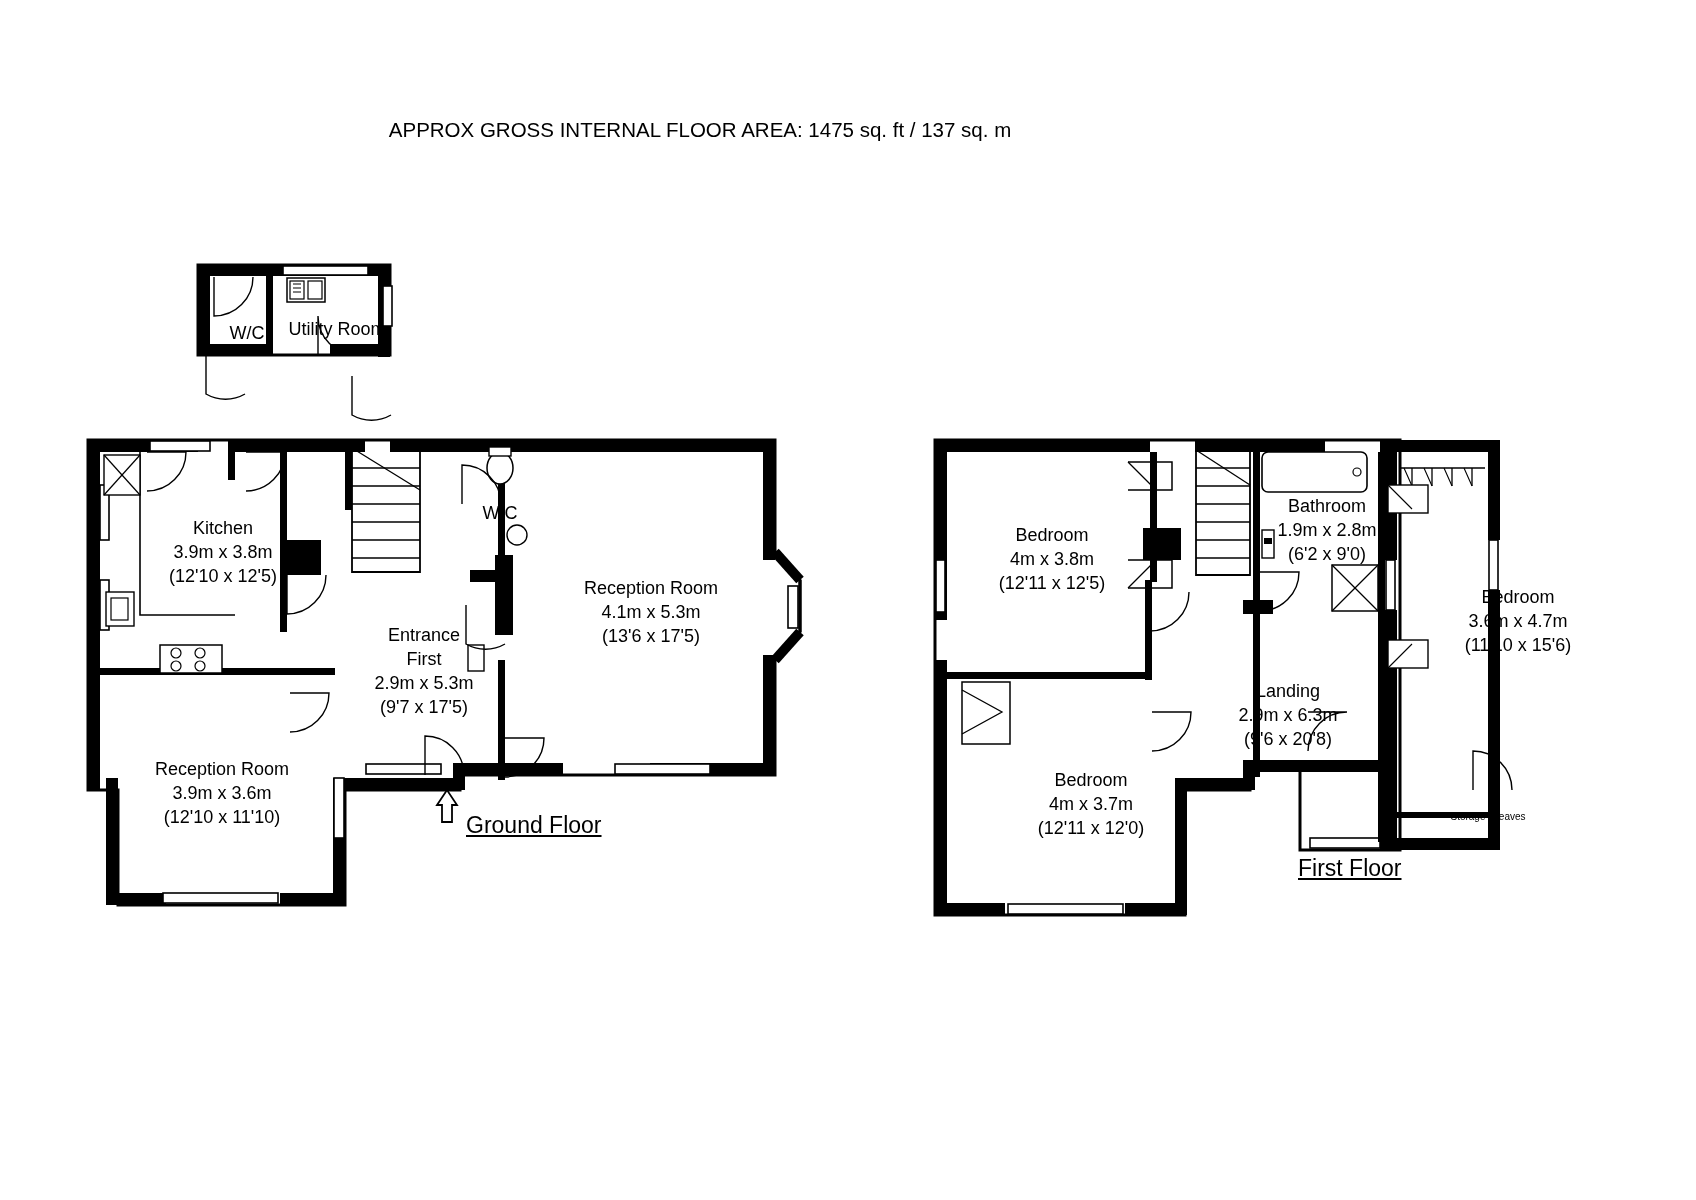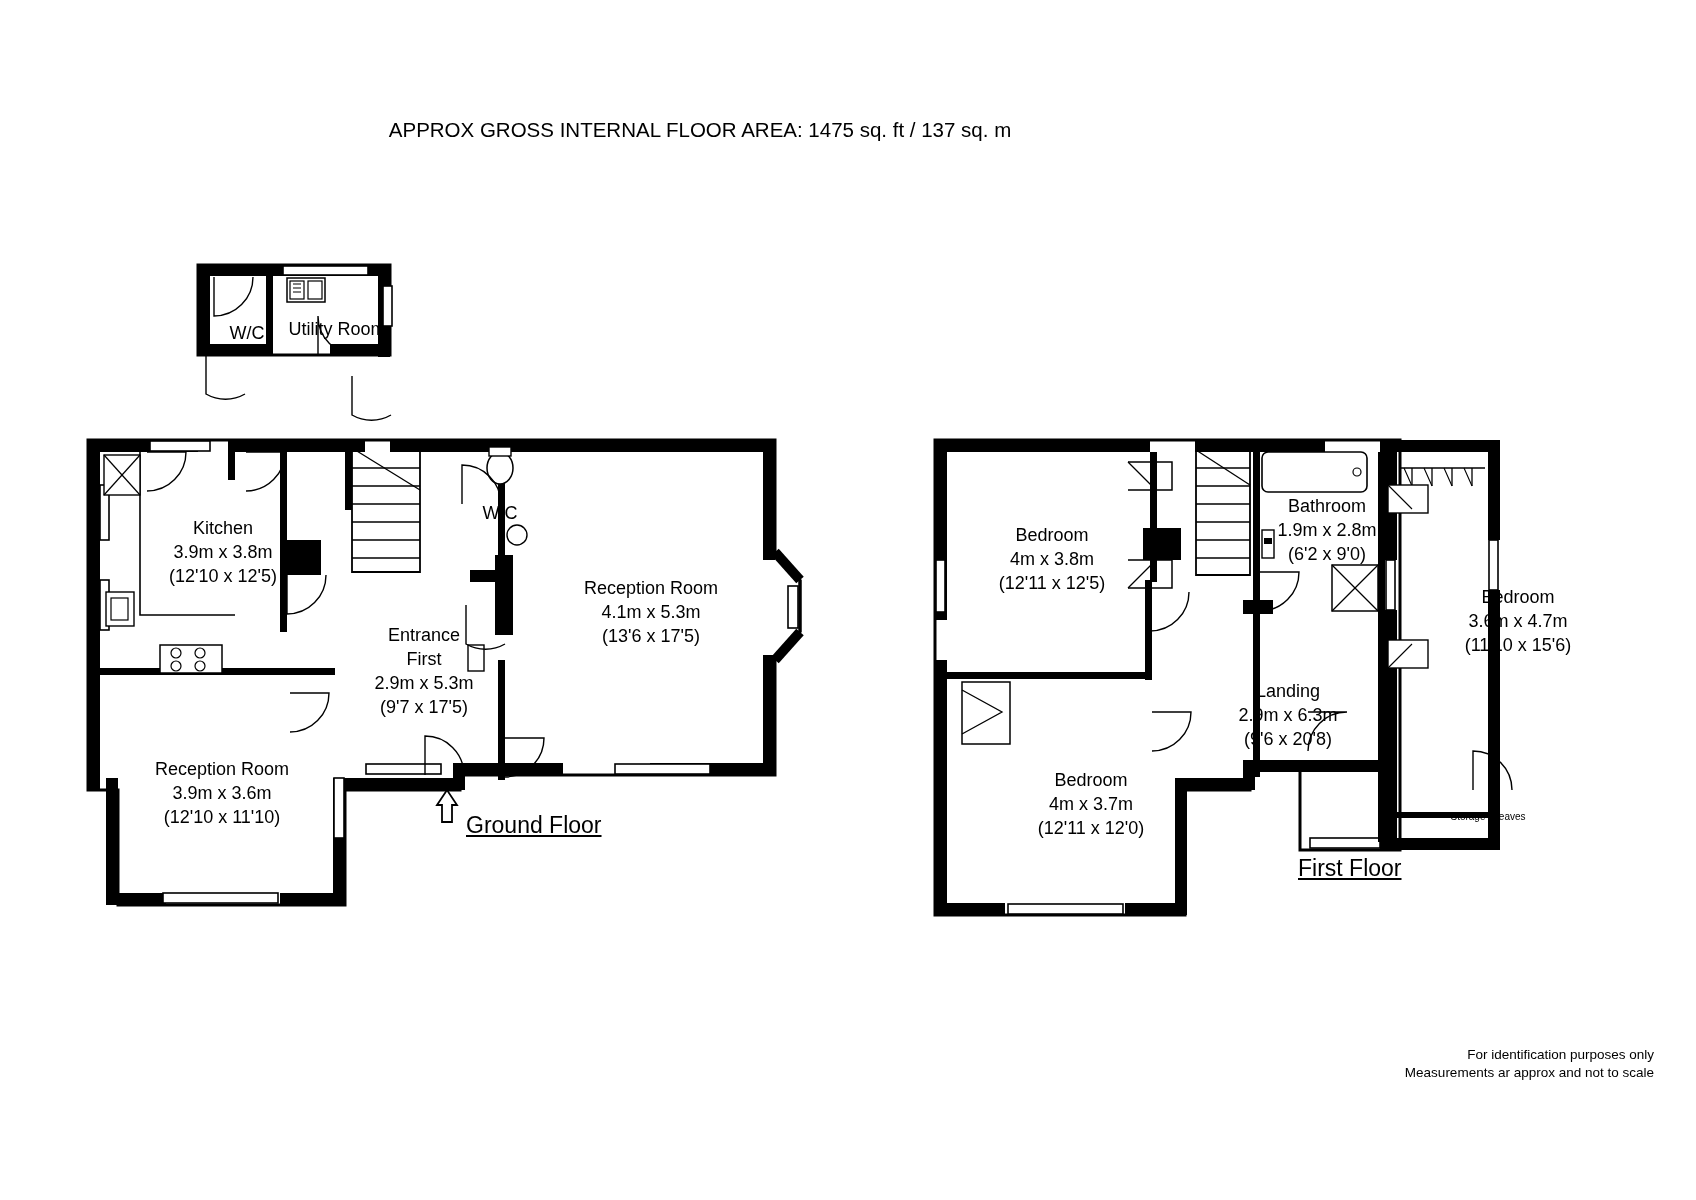--- a/index.html
+++ b/index.html
@@ -329,18 +329,14 @@
     <span class="ln">4m x 3.7m</span>
     <span class="ln">(12'11 x 12'0)</span>
   </div>
   <div class="room-label" style="left:1488px; top:810px; font-size:10px;">
     <span class="ln">Storage in eaves</span>
   </div>
 
   <div class="floor-caption" id="ground-caption">Ground Floor</div>
   <div class="floor-caption" id="first-caption">First Floor</div>
 
-  <div class="footer-note">
-    <div>For identification purposes only</div>
-    <div>Measurements ar approx and not to scale</div>
-  </div>
 
 </div>
 
 </body></html>

